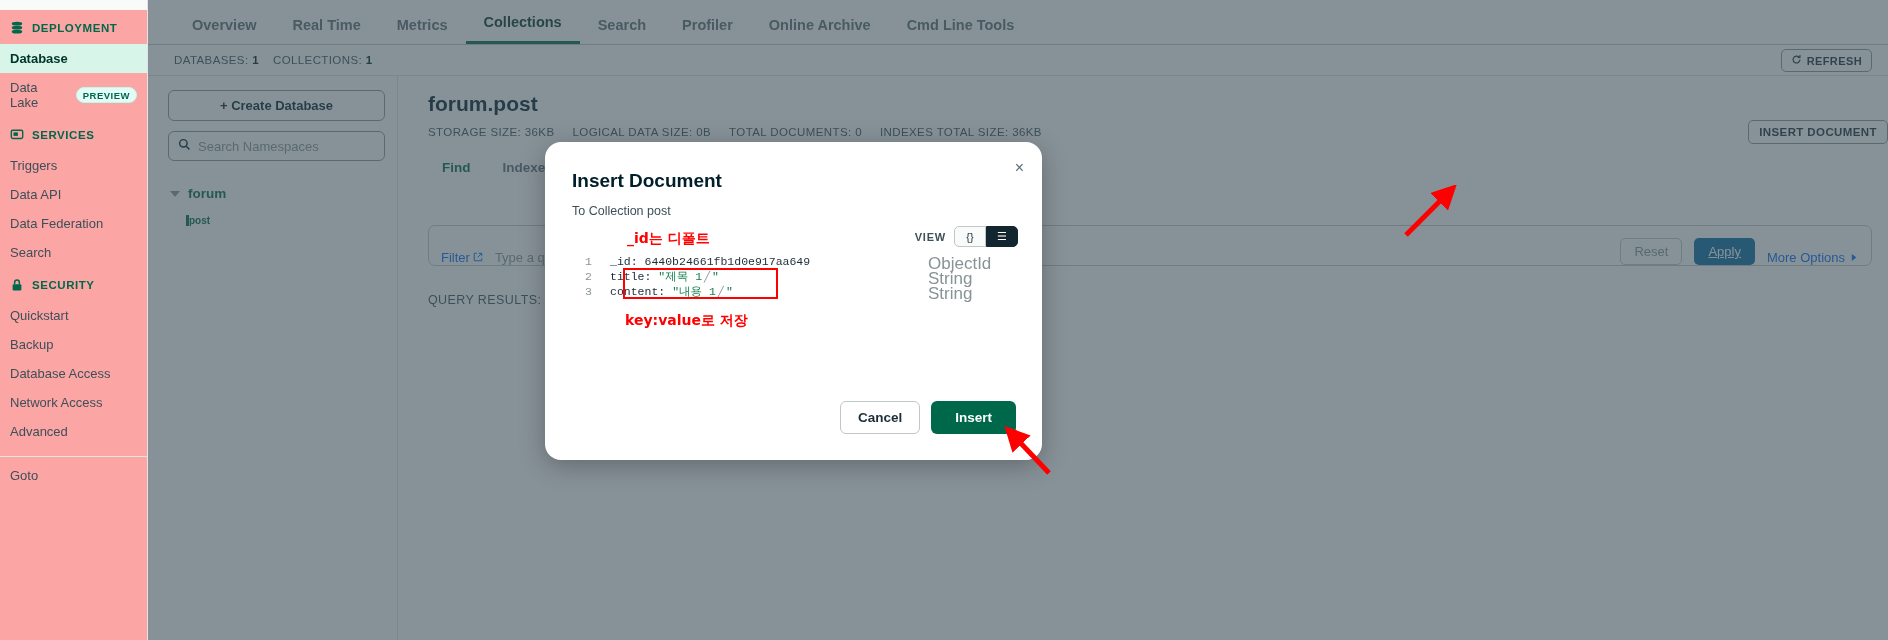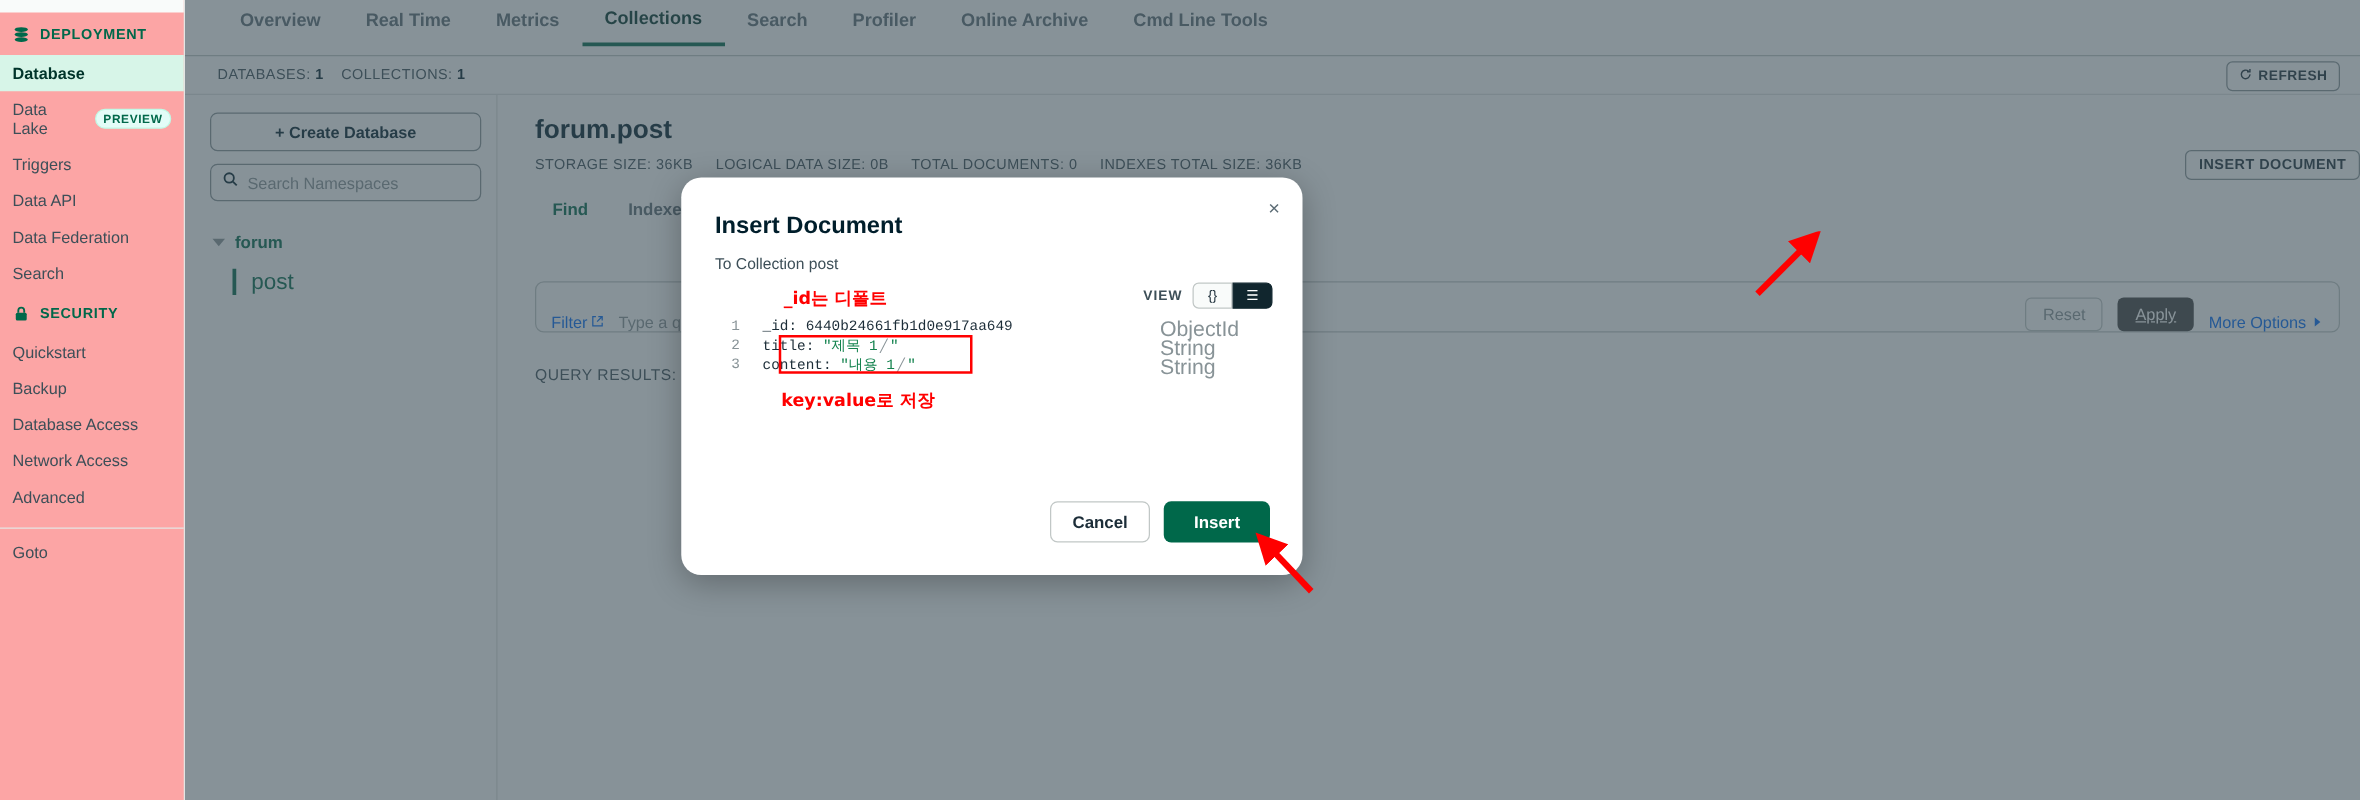--- a/index.html
+++ b/index.html
@@ -45,21 +45,21 @@
     background: #fff; overflow: hidden;
   }
   .dim-overlay {
     position: absolute; left: 148px; top: 0; width: 1740px; height: 640px;
     background: rgba(61,79,88,0.62); z-index: 40; pointer-events: none;
   }
 
   
   .topnav {
     position: relative; height: 45px; border-bottom: 1px solid #c1c7c6;
-    padding-left: 26px; display: flex; align-items: center;
+    padding-left: 26px; display: flex; align-items: flex-end;
   }
   .tab {
     font-size: 14.5px; font-weight: bold; color: #5c6c75;
     padding: 0 18px 11px 18px; cursor: pointer; white-space: nowrap;
   }
   .tab.active { color: #00342a; border-bottom: 3px solid #00684a; }
 
   .statbar {
     height: 31px; display: flex; align-items: center; gap: 14px;
     padding: 0 26px; font-size: 11.5px; letter-spacing: .4px;
@@ -102,23 +102,23 @@
   .tree-db {
     display: flex; align-items: center; gap: 8px;
     font-size: 13.5px; font-weight: bold; color: #00684a;
     cursor: pointer; padding: 3px 0 3px 2px;
   }
   .caret {
     width: 0; height: 0; border-left: 5px solid transparent;
     border-right: 5px solid transparent; border-top: 6px solid #889397;
   }
   .tree-coll {
-    margin: 11px 0 0 18px; padding-left: 12px;
+    margin: 11px 0 0 18px; 
     border-left: 3px solid #00684a;
-    font-size: 18px; font-weight: normal; color: #00684a; cursor: pointer;
+    font-size: 10px; font-weight: bold; color: #00684a; cursor: pointer;
   }
 
   
   .main { flex: 1; padding: 16px 16px 0 30px; position: relative; }
   .coll-title { font-size: 21px; font-weight: bold; color: #001e2b; }
   .coll-stats {
     margin-top: 10px; display: flex; gap: 18px;
     font-size: 11.5px; letter-spacing: .4px; color: #3d4f58;
   }
   .sub-tabs {
@@ -148,21 +148,21 @@
   .filter-input {
     flex: 1; border: 0; outline: 0; background: transparent;
     font-family: inherit; font-size: 13px; color: #3d4f58;
   }
   .filter-input::placeholder { color: #889397; }
   .btn-reset {
     border: 1px solid #c1c7c6; border-radius: 5px; background: #fff;
     color: #889397; font-size: 13px; padding: 5px 13px; cursor: pointer;
   }
   .btn-apply {
-    border: 0; border-radius: 5px; background: #404040; color: #fff;
+    border: 0; border-radius: 5px; background: #0369a1; color: #fff;
     font-size: 13px; padding: 6px 14px; cursor: pointer; text-decoration: underline;
   }
   .more-options {
     font-size: 13px; color: #016bf8; cursor: pointer;
     display: flex; align-items: center; gap: 5px;
   }
   .query-results {
     margin-top: 26px; font-size: 12.5px; letter-spacing: .4px;
     color: #3d4f58;
   }
@@ -263,20 +263,29 @@
       <span>DEPLOYMENT</span>
     </div>
     <div class="sb-item active">
       <span>Database</span>
     </div>
     <div class="sb-item">
       <span>Data Lake</span>
       <span class="sb-badge">PREVIEW</span>
     </div>
 
+    <div class="sb-section">
+      <span class="ico">
+        <svg viewBox="0 0 16 16" width="14" height="14">
+            <rect x="1.5" y="2.5" width="13" height="9.5" rx="1.6" fill="none" stroke="#00684a" stroke-width="1.6"></rect>
+            <rect x="4" y="5" width="5" height="4" fill="#00684a"></rect>
+          </svg>
+      </span>
+      <span>SERVICES</span>
+    </div>
     <div class="sb-item">
       <span>Triggers</span>
     </div>
     <div class="sb-item">
       <span>Data API</span>
     </div>
     <div class="sb-item">
       <span>Data Federation</span>
     </div>
     <div class="sb-item">

